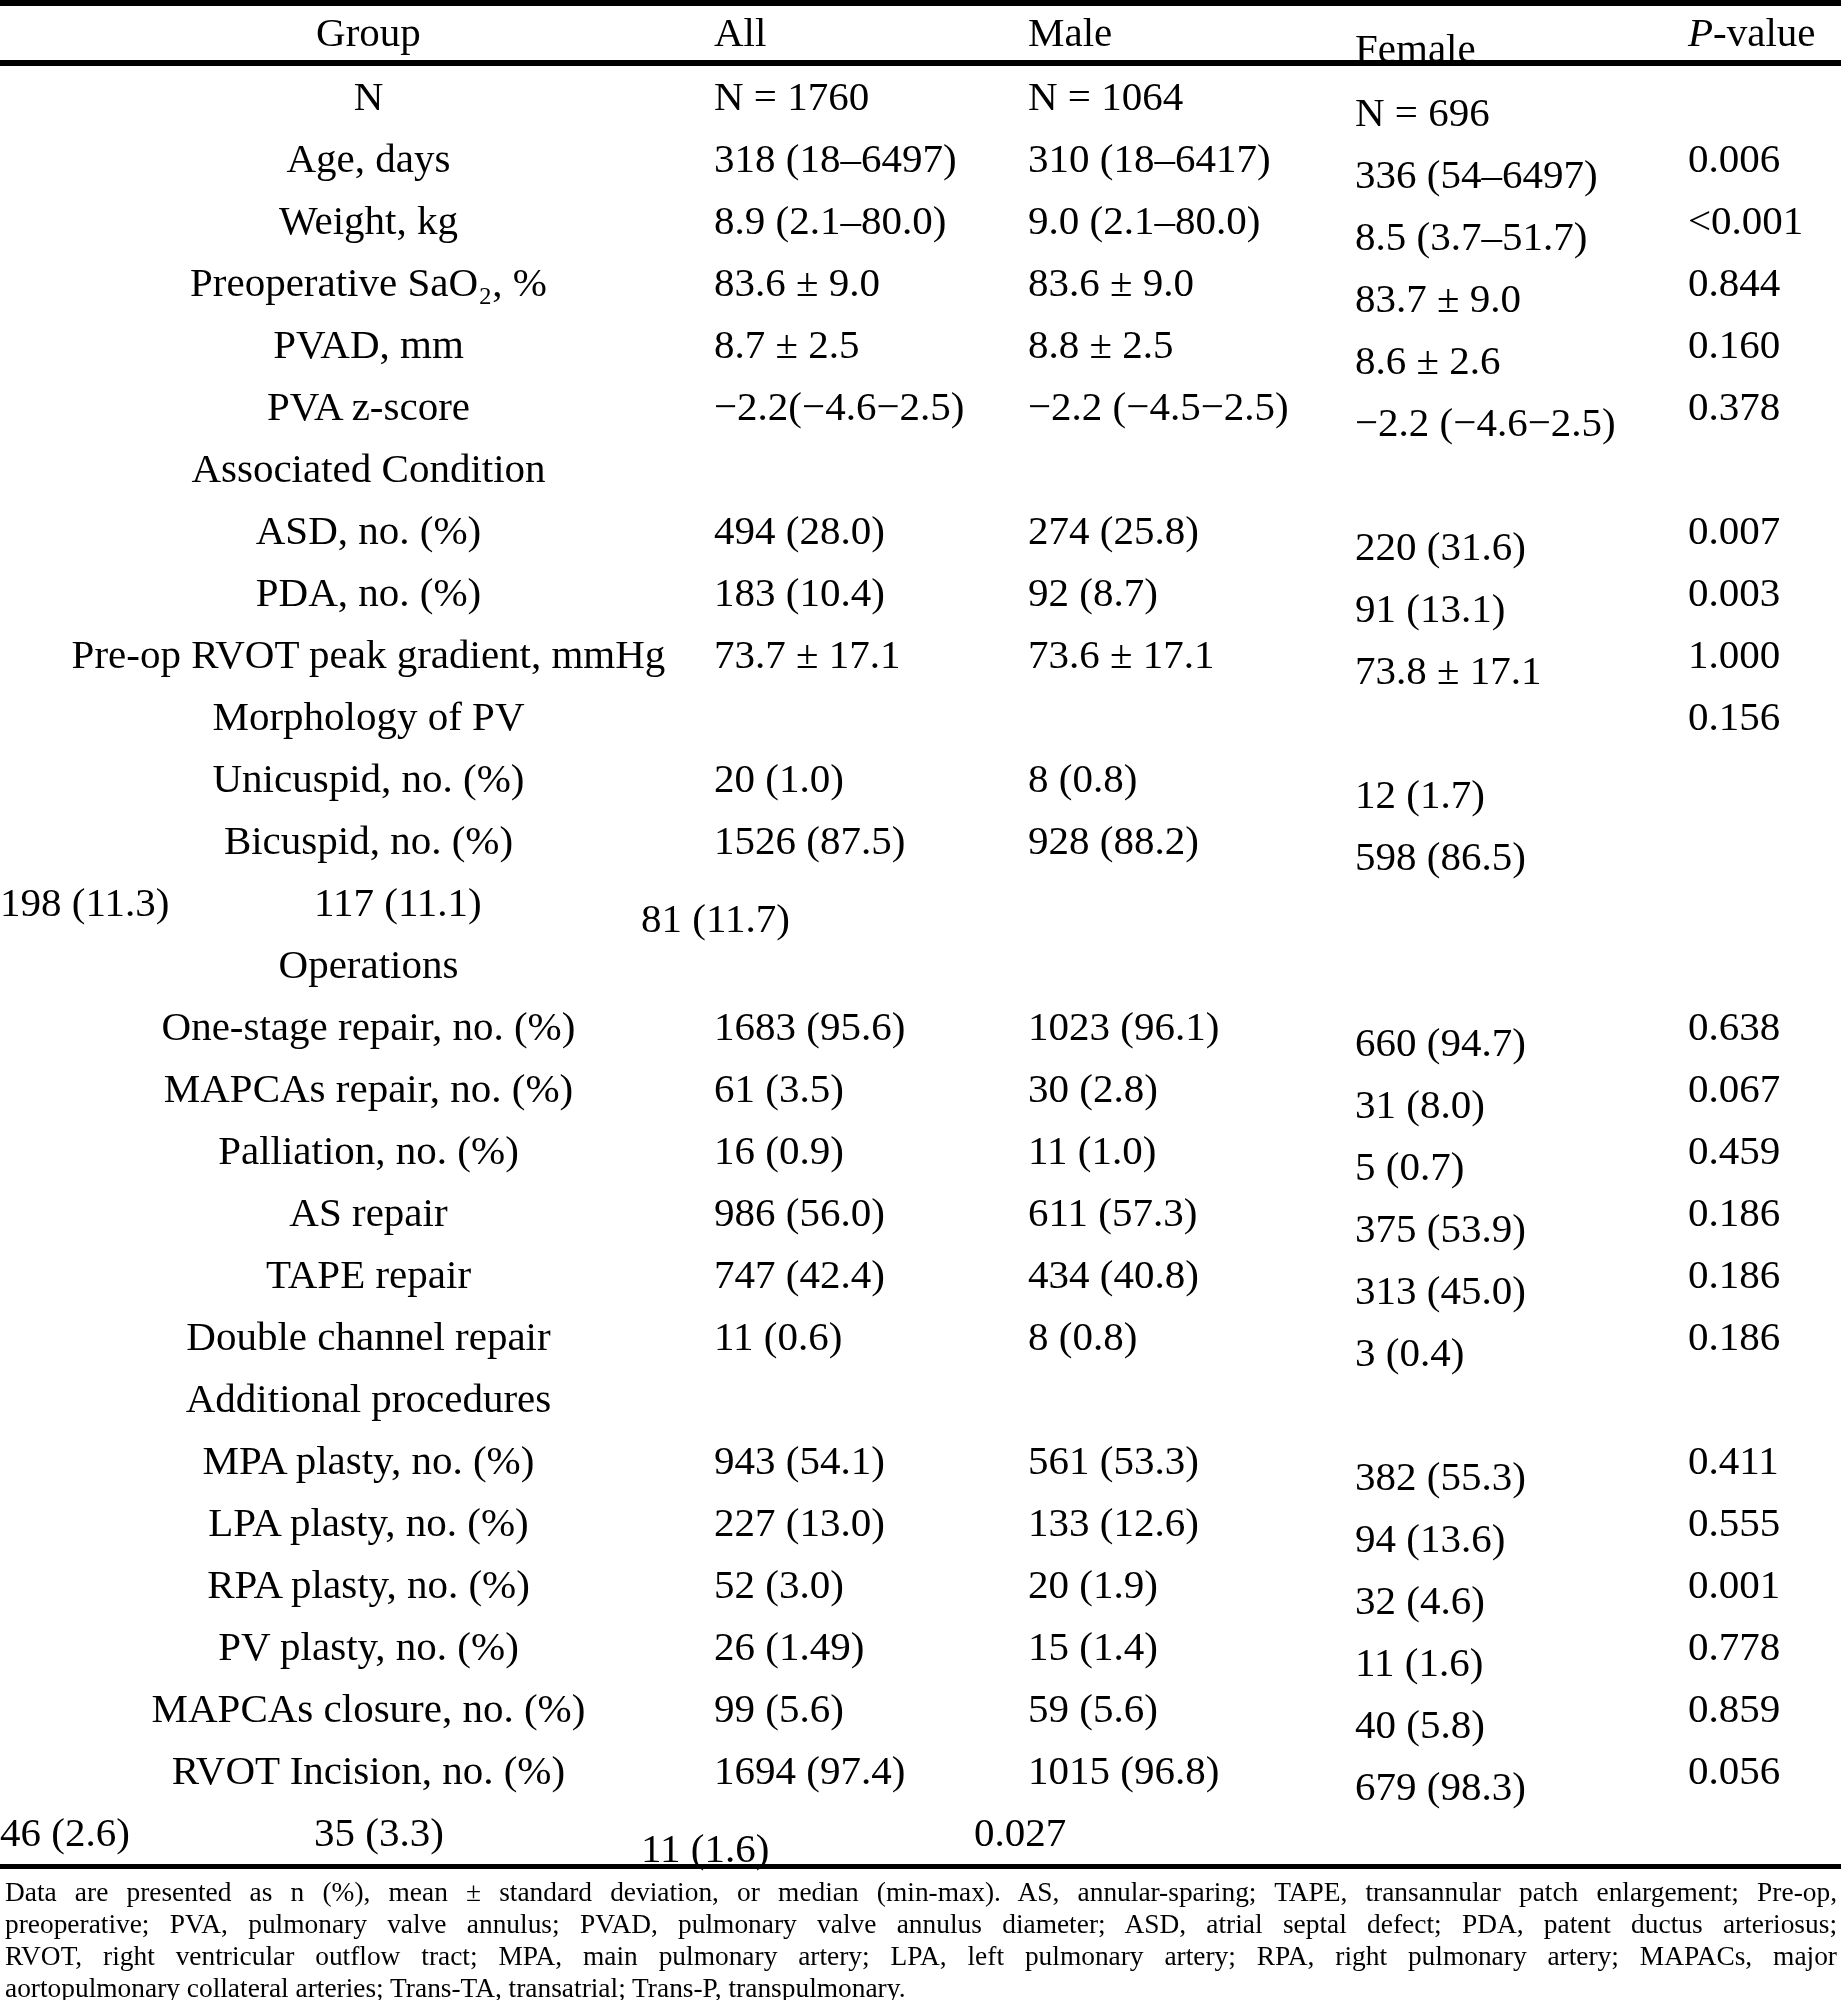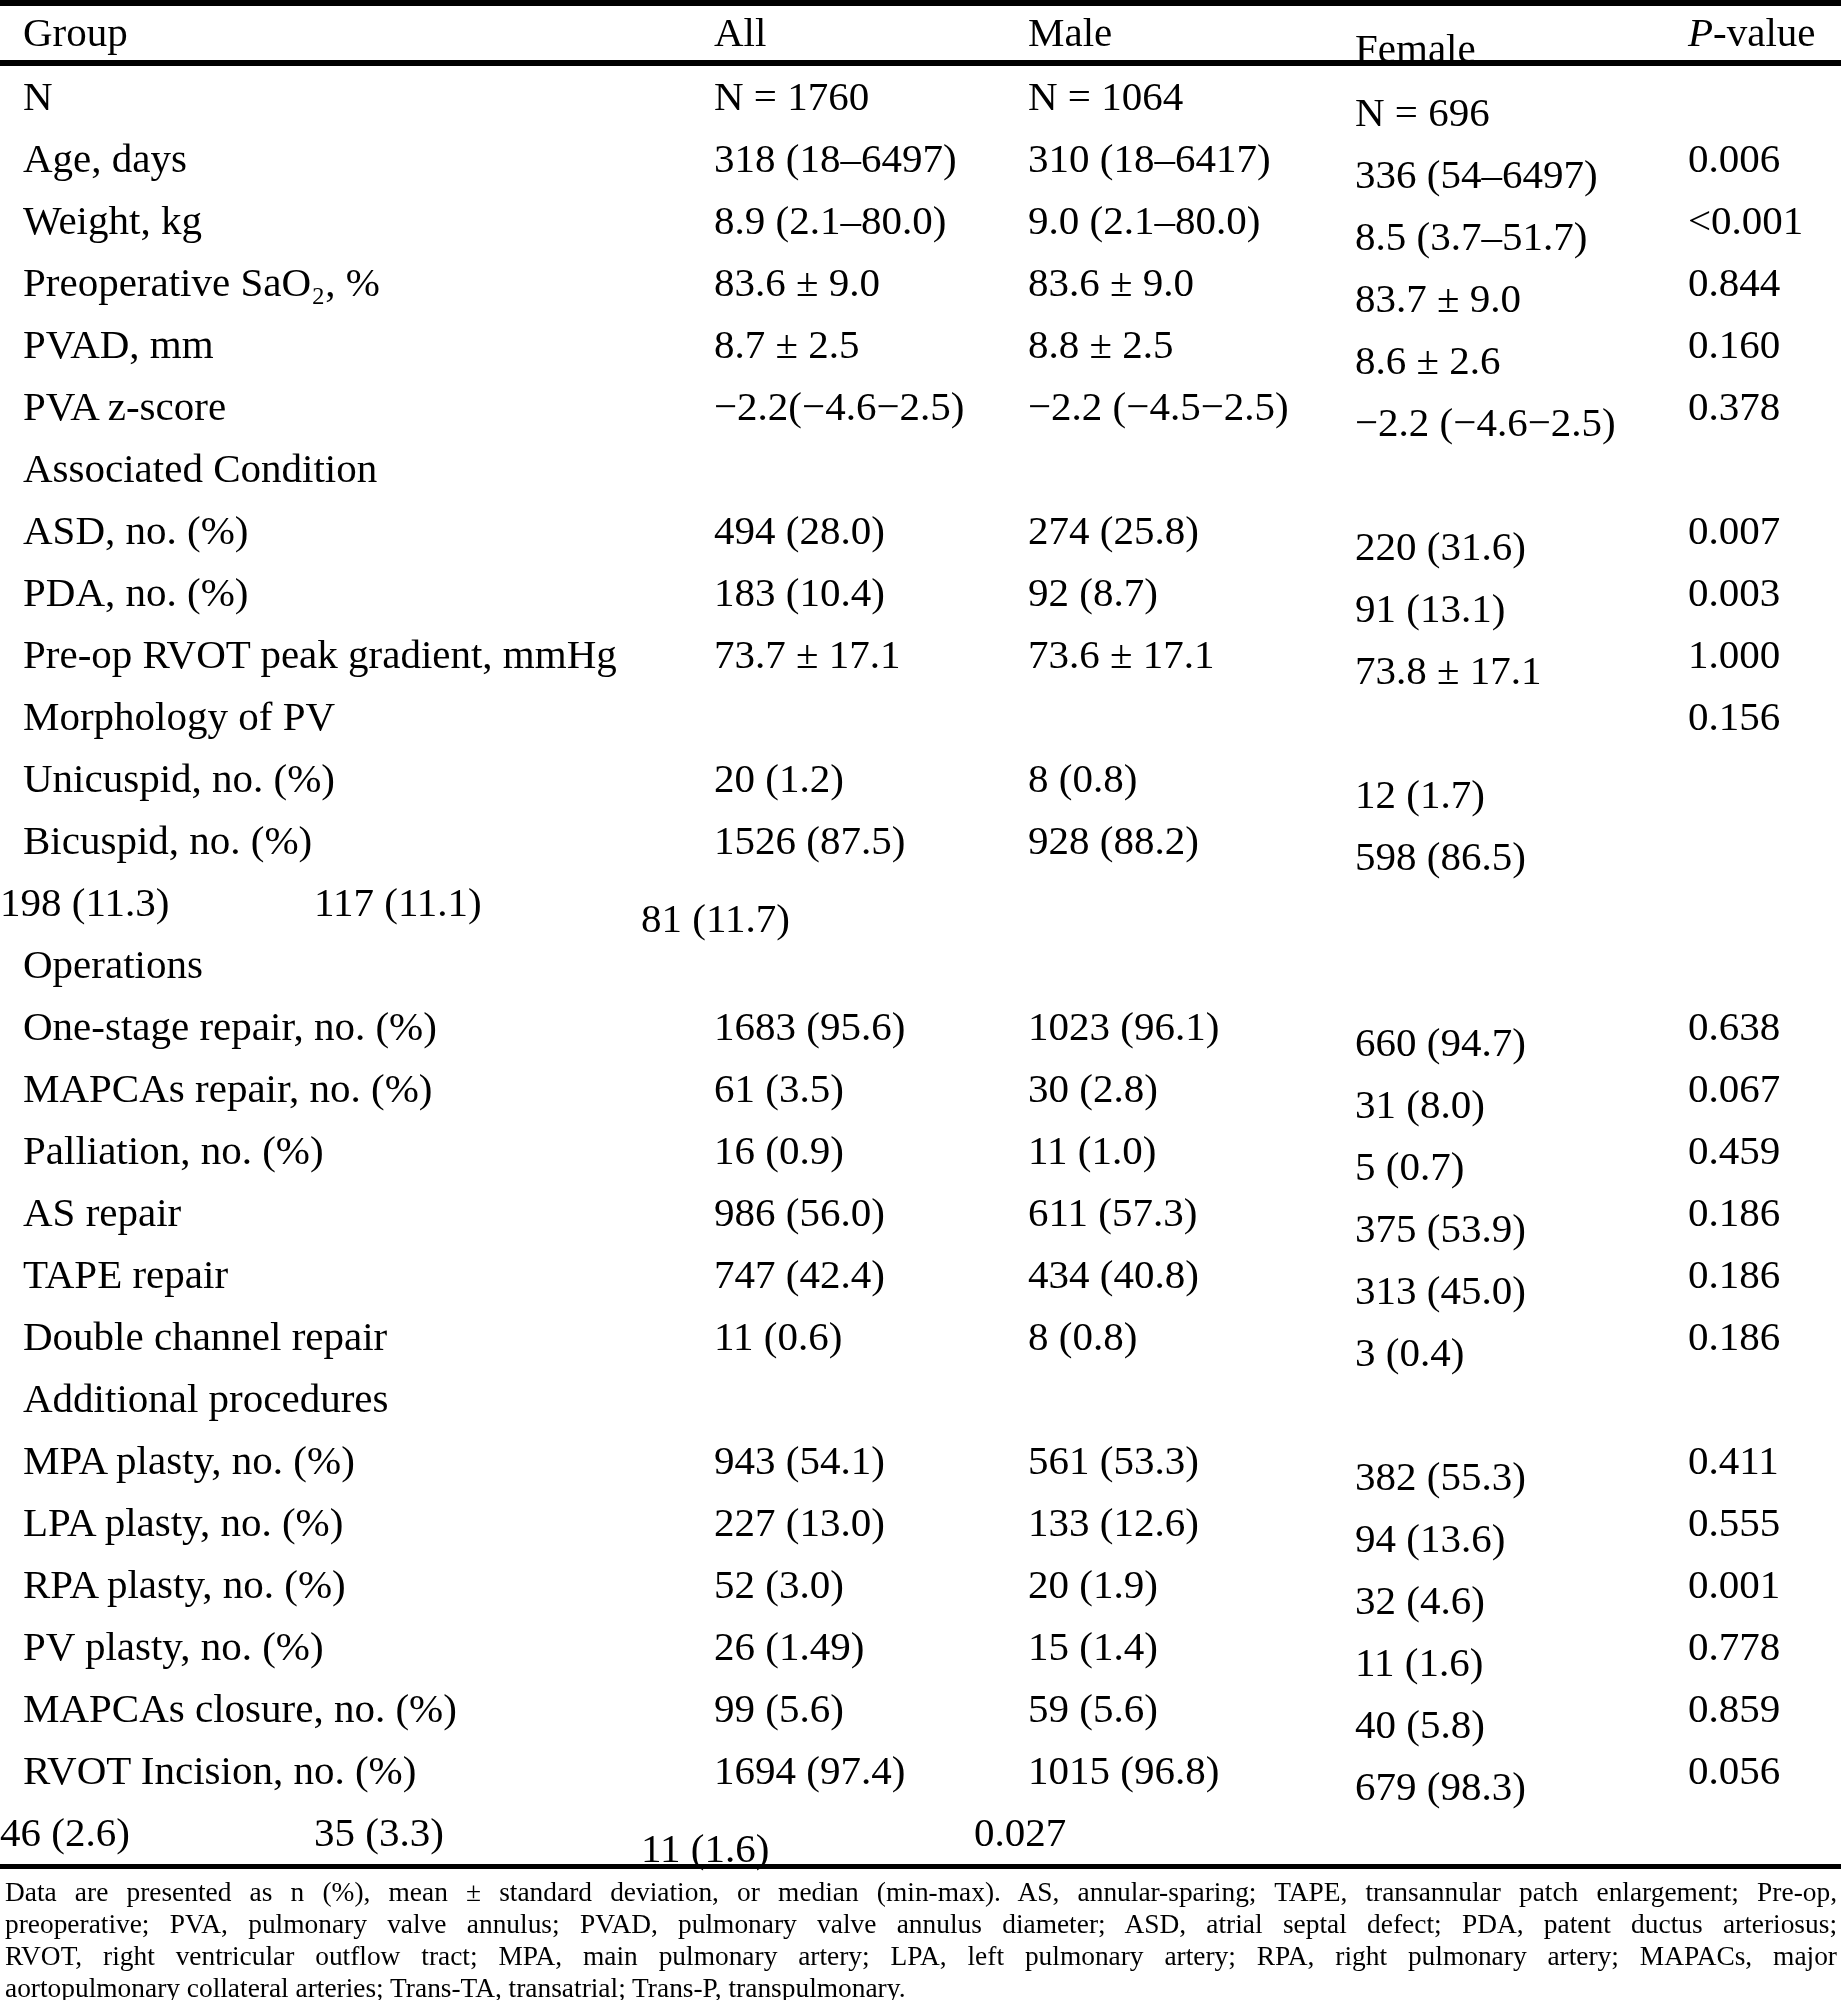--- a/index.html
+++ b/index.html
@@ -28,21 +28,21 @@
     line-height: 1;
     white-space: nowrap;
   }
   .thead {
     height: 54px;
   }
   .tbody .row {
     height: 62px;
   }
   .c { flex: 0 0 auto; }
-  .c1 { width: 714px; padding-left: 23px; box-sizing: border-box; }
+  .c1 { width: 714px; padding-left: 23px; box-sizing: border-box; text-align: center; }
   .c2 { width: 314px; }
   .c3 { width: 327px; }
   .c4 { width: 333px; margin-top: 32px; }
   .c5 { width: 153px; }
   .footnote {
     padding: 6.6px 5px 0 5px;
     font-size: 27.4px;
     line-height: 32px;
     color: #000000;
   }
@@ -142,21 +142,21 @@
   </div>
       <div class="row">
     <div class="c c1">Morphology of PV</div>
     <div class="c c2"></div>
     <div class="c c3"></div>
     <div class="c c4"></div>
     <div class="c c5">0.156</div>
   </div>
       <div class="row">
     <div class="c c1">Unicuspid, no. (%)</div>
-    <div class="c c2">20 (1.2)</div>
+    <div class="c c2">20 (1.0)</div>
     <div class="c c3">8 (0.8)</div>
     <div class="c c4">12 (1.7)</div>
     <div class="c c5"></div>
   </div>
       <div class="row">
     <div class="c c1">Bicuspid, no. (%)</div>
     <div class="c c2">1526 (87.5)</div>
     <div class="c c3">928 (88.2)</div>
     <div class="c c4">598 (86.5)</div>
     <div class="c c5"></div>

